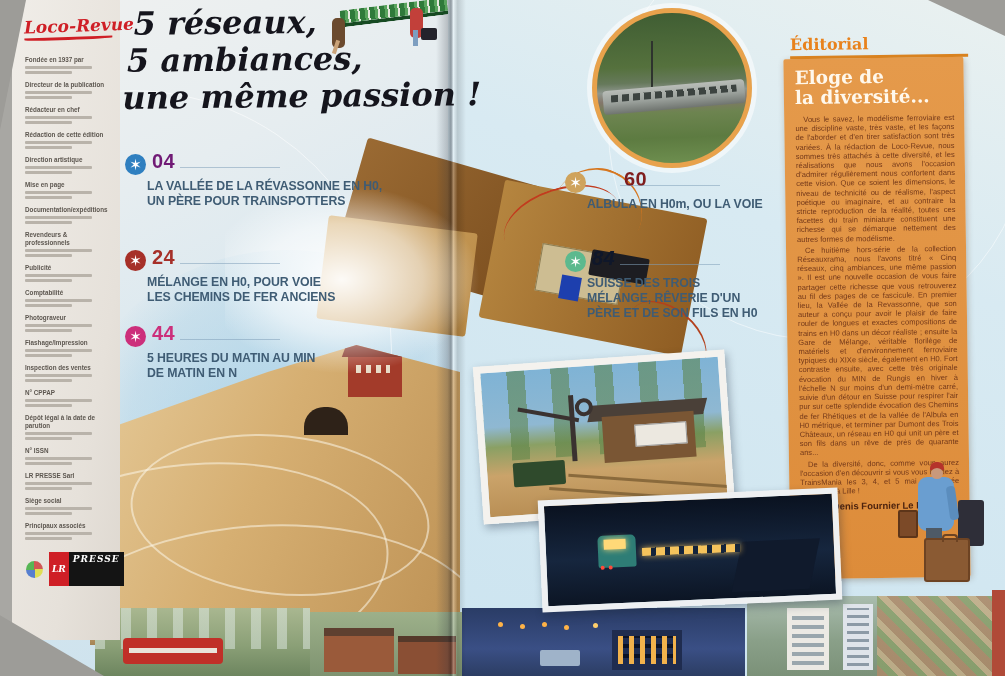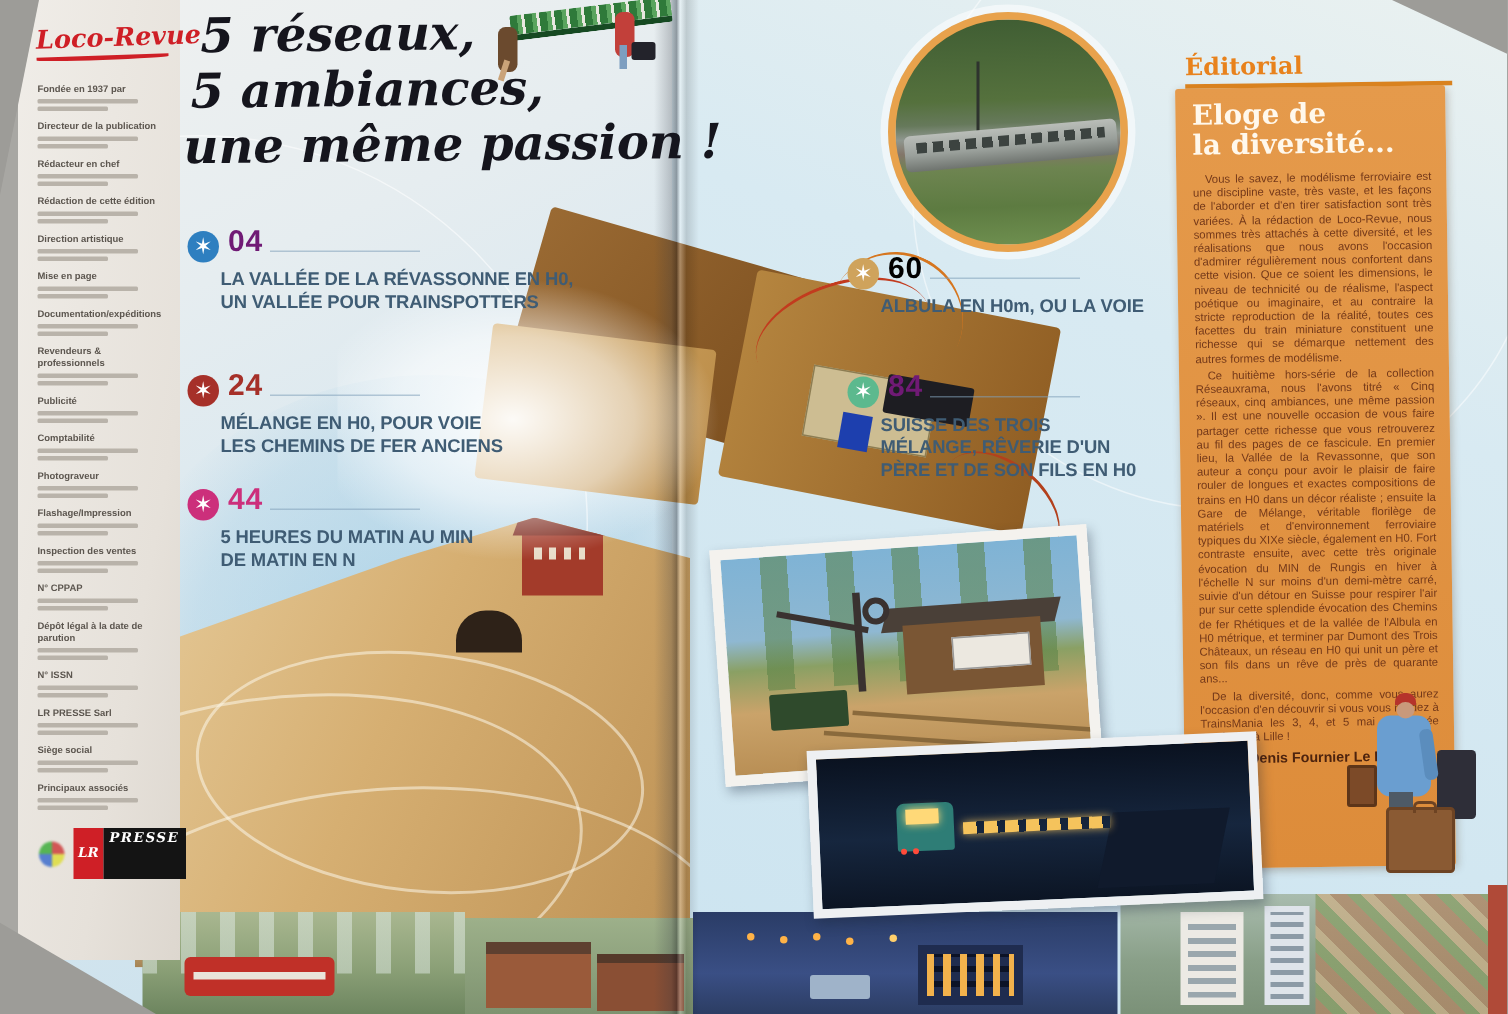--- a/index.html
+++ b/index.html
@@ -61,22 +61,22 @@
   .toc-entry{position:absolute;z-index:6;}
   .badge{position:absolute;left:0;top:4px;width:21px;height:21px;border-radius:50%;
     display:flex;align-items:center;justify-content:center;color:#fff;font-size:15px;line-height:1;}
   .num{position:absolute;left:27px;top:0;font-size:20px;font-weight:bold;letter-spacing:.5px;}
   .leader{position:absolute;left:55px;top:17px;width:100px;height:1px;background:rgba(130,160,185,.55);}
   .entry-lines{position:absolute;left:22px;top:29px;}
   .entry-lines div{font-size:12.3px;line-height:15px;font-weight:bold;color:#3f5c74;white-space:nowrap;letter-spacing:-.1px;}
   .bg04{background:#2e7fc0;} .c04{color:#701a75;}
   .bg24{background:#a63029;} .c24{color:#a63029;}
   .bg44{background:#cc2f7b;} .c44{color:#cc2f7b;}
-  .bg60{background:#cfa35c;} .c60{color:#000000;}
-  .bg84{background:#5cb98e;} .c84{color:#701a75;}
+  .bg60{background:#cfa35c;} .c60{color:#7f1d1d;margin-left:32px;}
+  .bg84{background:#5cb98e;} .c84{color:#0f172a;font-style:italic;}
   .e04{left:125px;top:150px;} .e24{left:125px;top:246px;} .e44{left:125px;top:322px;}
   .e60{left:565px;top:168px;} .e84{left:565px;top:247px;}
 
   
   .photo-circle{position:absolute;left:592px;top:8px;width:160px;height:160px;border-radius:50%;z-index:5;
     border:5px solid #e8a24c;box-shadow:0 0 0 5px rgba(255,255,255,.55);overflow:hidden;
     background:linear-gradient(178deg,#3f5d33 0%,#55713d 36%,#66795b 46%,#8f978f 52%,#83766a 58%,#6d8450 66%,#5d7b41 82%,#6f9050 100%);}
   .pc-train{position:absolute;left:6px;top:72px;width:142px;height:24px;transform:rotate(-5deg);
     background:linear-gradient(180deg,#b9bdb8 0%,#9aa09b 55%,#6f746f 100%);border-radius:4px;}
   .pc-train::after{content:"";position:absolute;left:8px;top:5px;right:8px;height:7px;
@@ -359,21 +359,21 @@
   </div>
 
   <div class="toc-entry e04">
     <span class="badge bg04">
         <span>✶</span>
       </span>
     <span class="num c04">04</span>
     <span class="leader"></span>
     <div class="entry-lines">
       <div>LA VALLÉE DE LA RÉVASSONNE EN H0,</div>
-      <div>UN VALLÉE POUR TRAINSPOTTERS</div>
+      <div>UN PÈRE POUR TRAINSPOTTERS</div>
     </div>
   </div>
   <div class="toc-entry e24">
     <span class="badge bg24">
         <span>✶</span>
       </span>
     <span class="num c24">24</span>
     <span class="leader"></span>
     <div class="entry-lines">
       <div>MÉLANGE EN H0, POUR VOIE</div>

